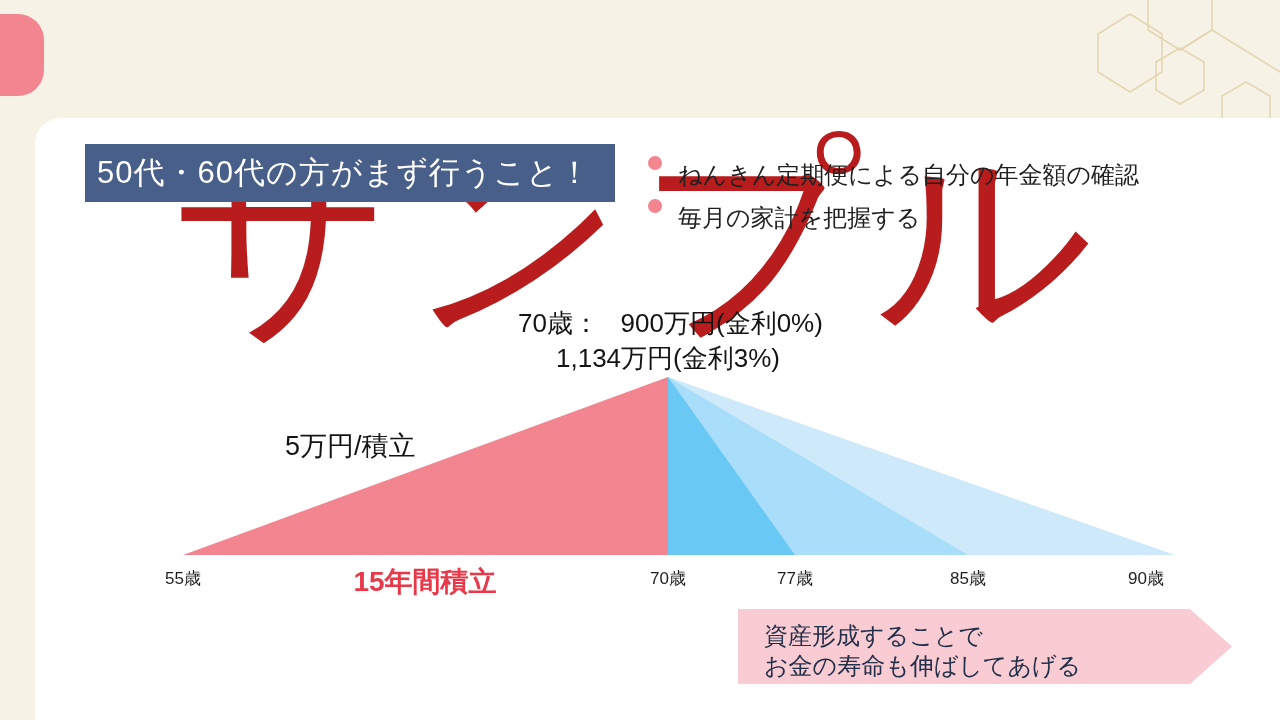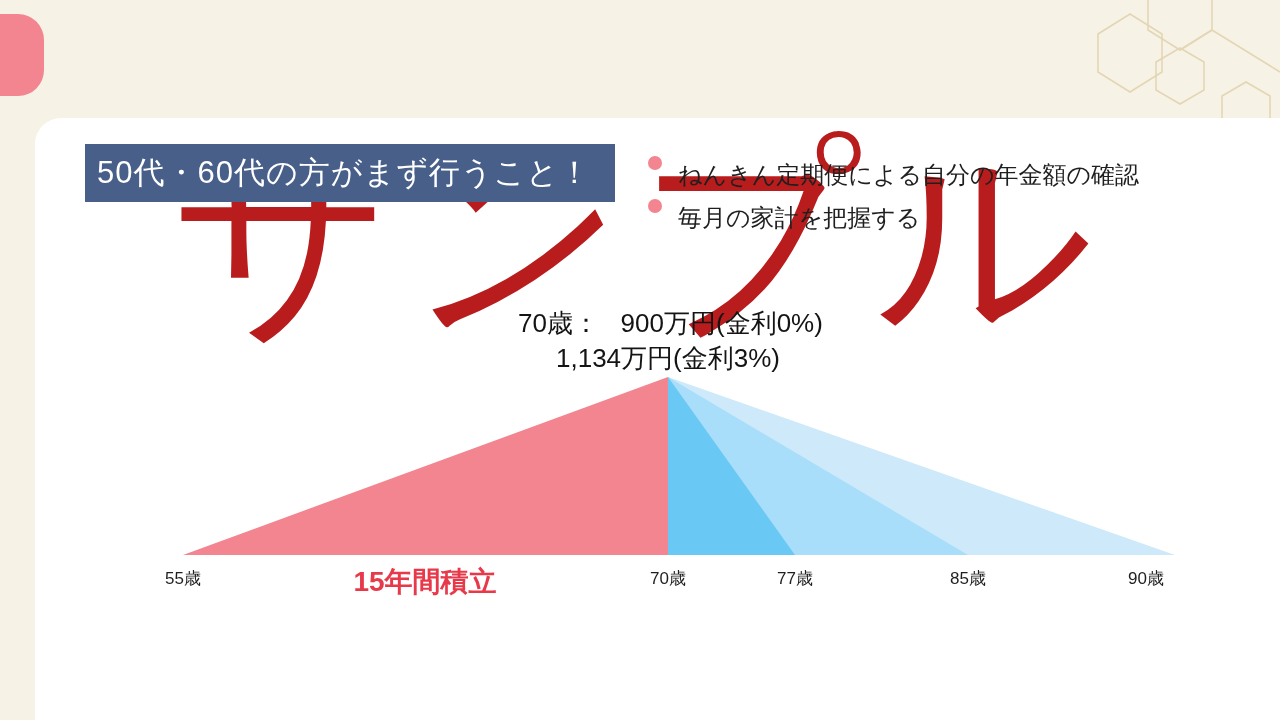--- a/index.html
+++ b/index.html
@@ -248,23 +248,31 @@
     <polygon points="668,377 968,555 668,555" fill="#a8def9"></polygon>
 
     <polygon points="668,377 795,555 668,555" fill="#69c8f4"></polygon>
   </svg>
 
   <div class="chart-note" id="note-line1">
     <span>70歳：</span>
     &nbsp;&nbsp;<span>900万円(金利0%)</span>
   </div>
   <div class="chart-note" id="note-line2">1,134万円(金利3%)</div>
+  <div class="chart-note" id="note-monthly">5万円/積立</div>
 
   <div class="axis-label" style="left:183px;">55歳</div>
   <div class="axis-label" style="left:668px;">70歳</div>
   <div class="axis-label" style="left:795px;">77歳</div>
   <div class="axis-label" style="left:968px;">85歳</div>
   <div class="axis-label" style="left:1146px;">90歳</div>
 
   <div id="accum-label">15年間積立</div>
 
+  <div id="callout">
+    <svg id="callout-shape" viewBox="0 0 494 75" preserveAspectRatio="none" xmlns="http://www.w3.org/2000/svg">
+      <polygon points="0,0 452,0 494,37.5 452,75 0,75" fill="#f9ccd4"></polygon>
+    </svg>
+    <div id="callout-text">資産形成することで
+お金の寿命も伸ばしてあげる</div>
+  </div>
 
 </div>
 
 </body></html>

